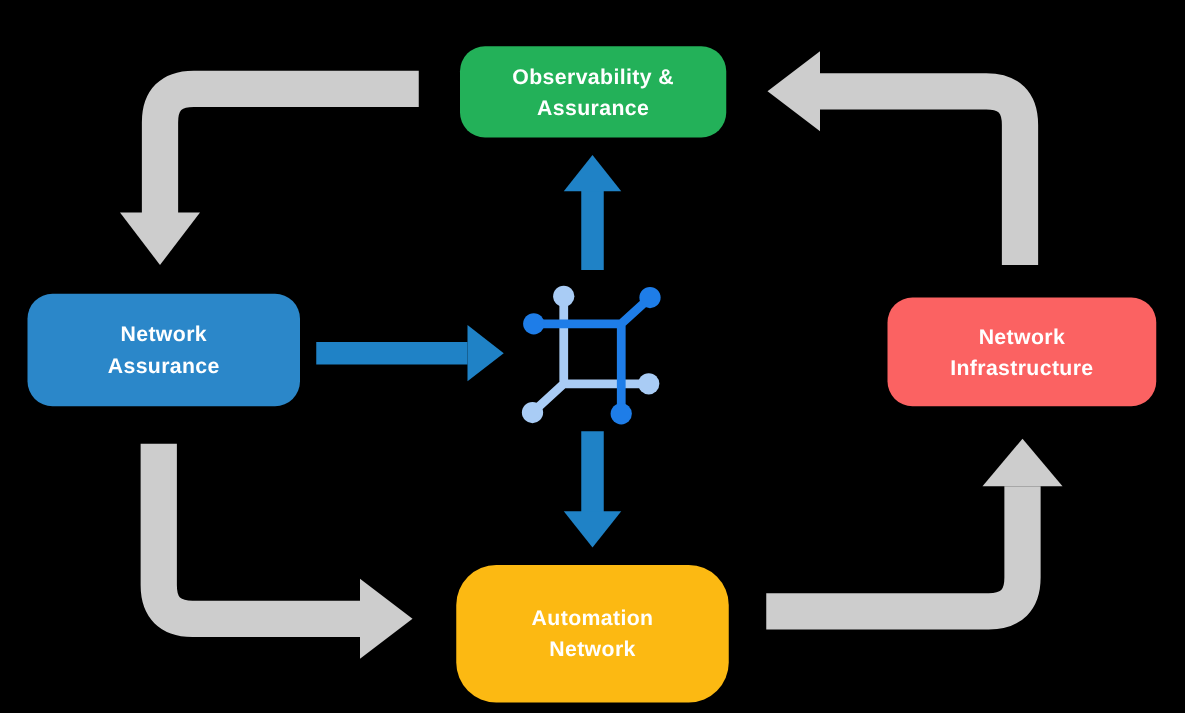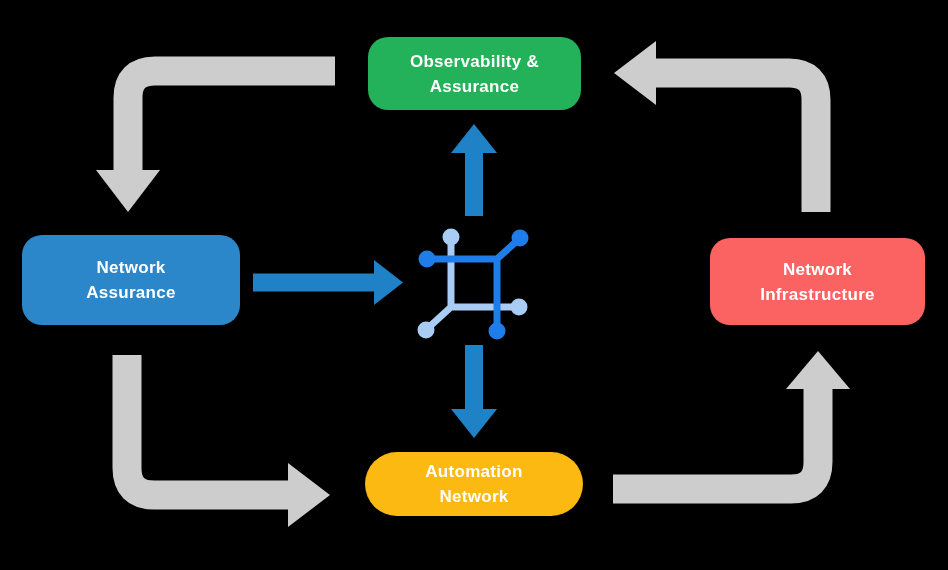--- a/index.html
+++ b/index.html
@@ -15,21 +15,21 @@
     position:absolute;
     display:flex;flex-direction:column;align-items:center;justify-content:center;
     border-radius:20px;
     color:#fff;
     font-size:17px;font-weight:700;letter-spacing:.3px;
     line-height:25px;text-align:center;
   }
   .node-observability{left:368px;top:37px;width:213px;height:73px;background:#23B159;}
   .node-operations{left:22px;top:235px;width:218px;height:90px;background:#2B87C9;}
   .node-infrastructure{left:710px;top:238px;width:215px;height:87px;background:#FB6262;}
-  .node-automation{left:365px;top:452px;width:218px;height:64px;background:#FCB912;border-radius:32px;}
+  .node-automation{left:365px;top:452px;width:218px;height:110px;background:#FCB912;border-radius:32px;}
   .node span{display:block;}
 </style>
 </head>
 <body>
 
 <div class="canvas" style="background-color: rgb(0, 0, 0);">
 
   <svg class="arrow-layer" width="948" height="570" viewBox="0 0 948 570">
 
     <g>

